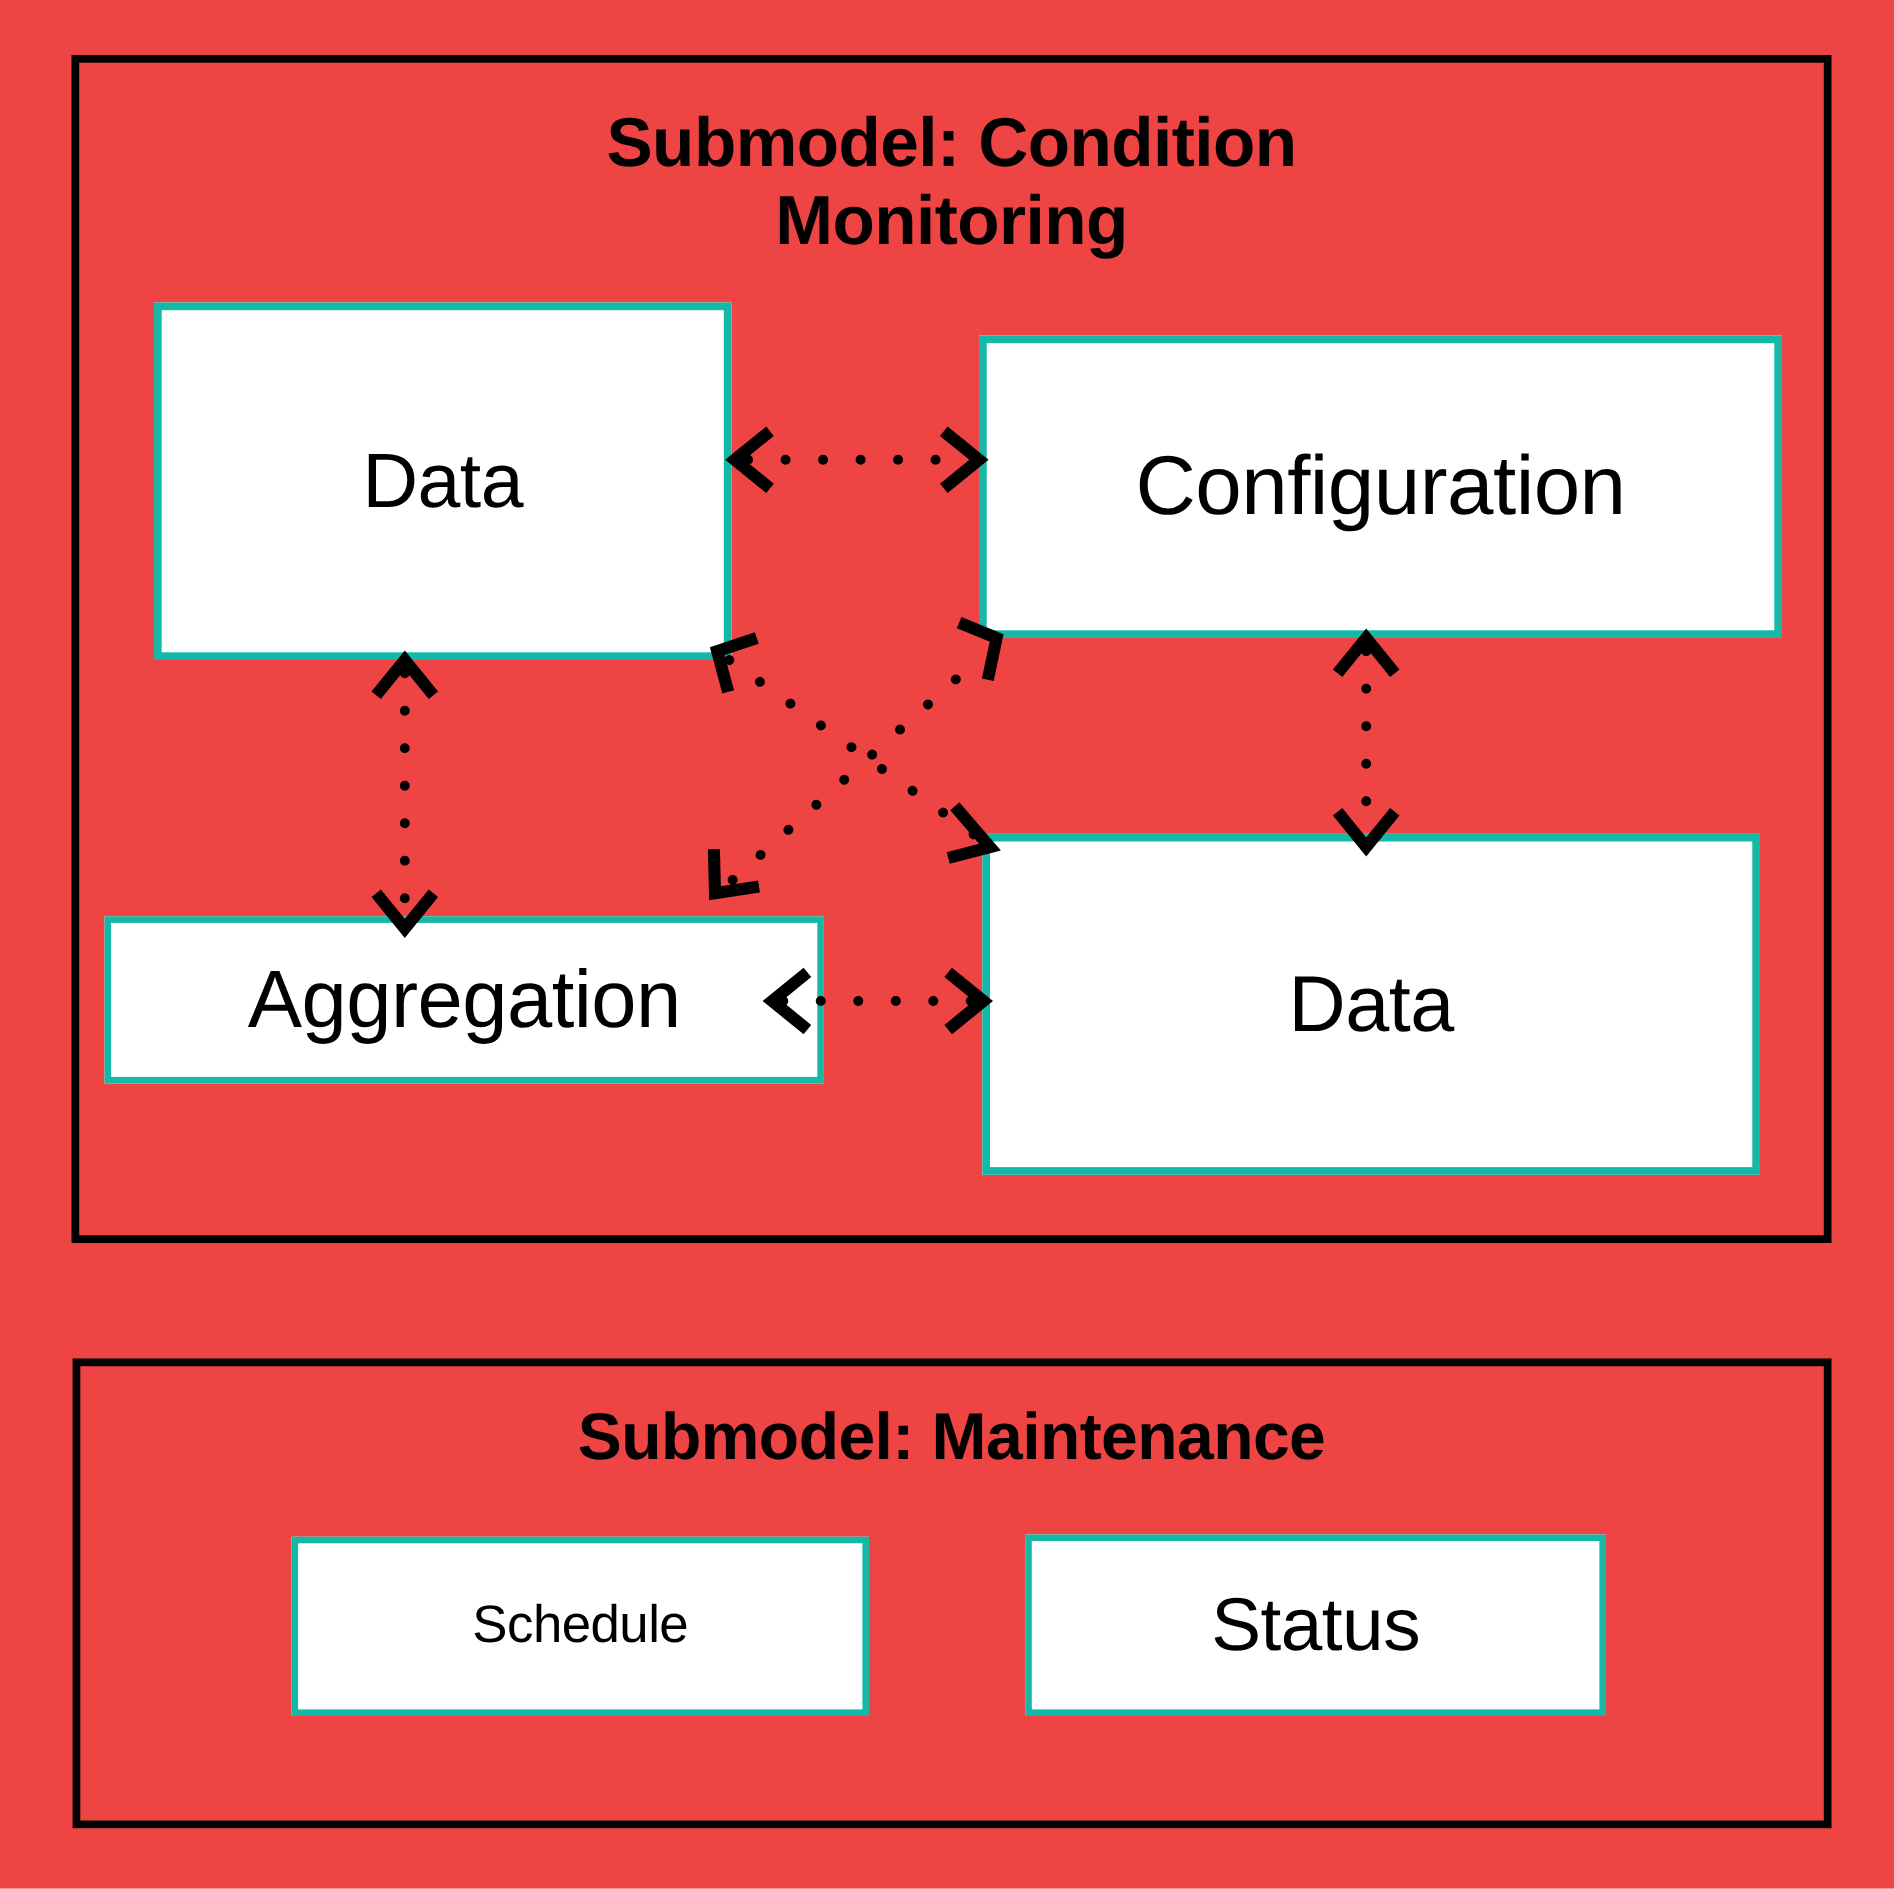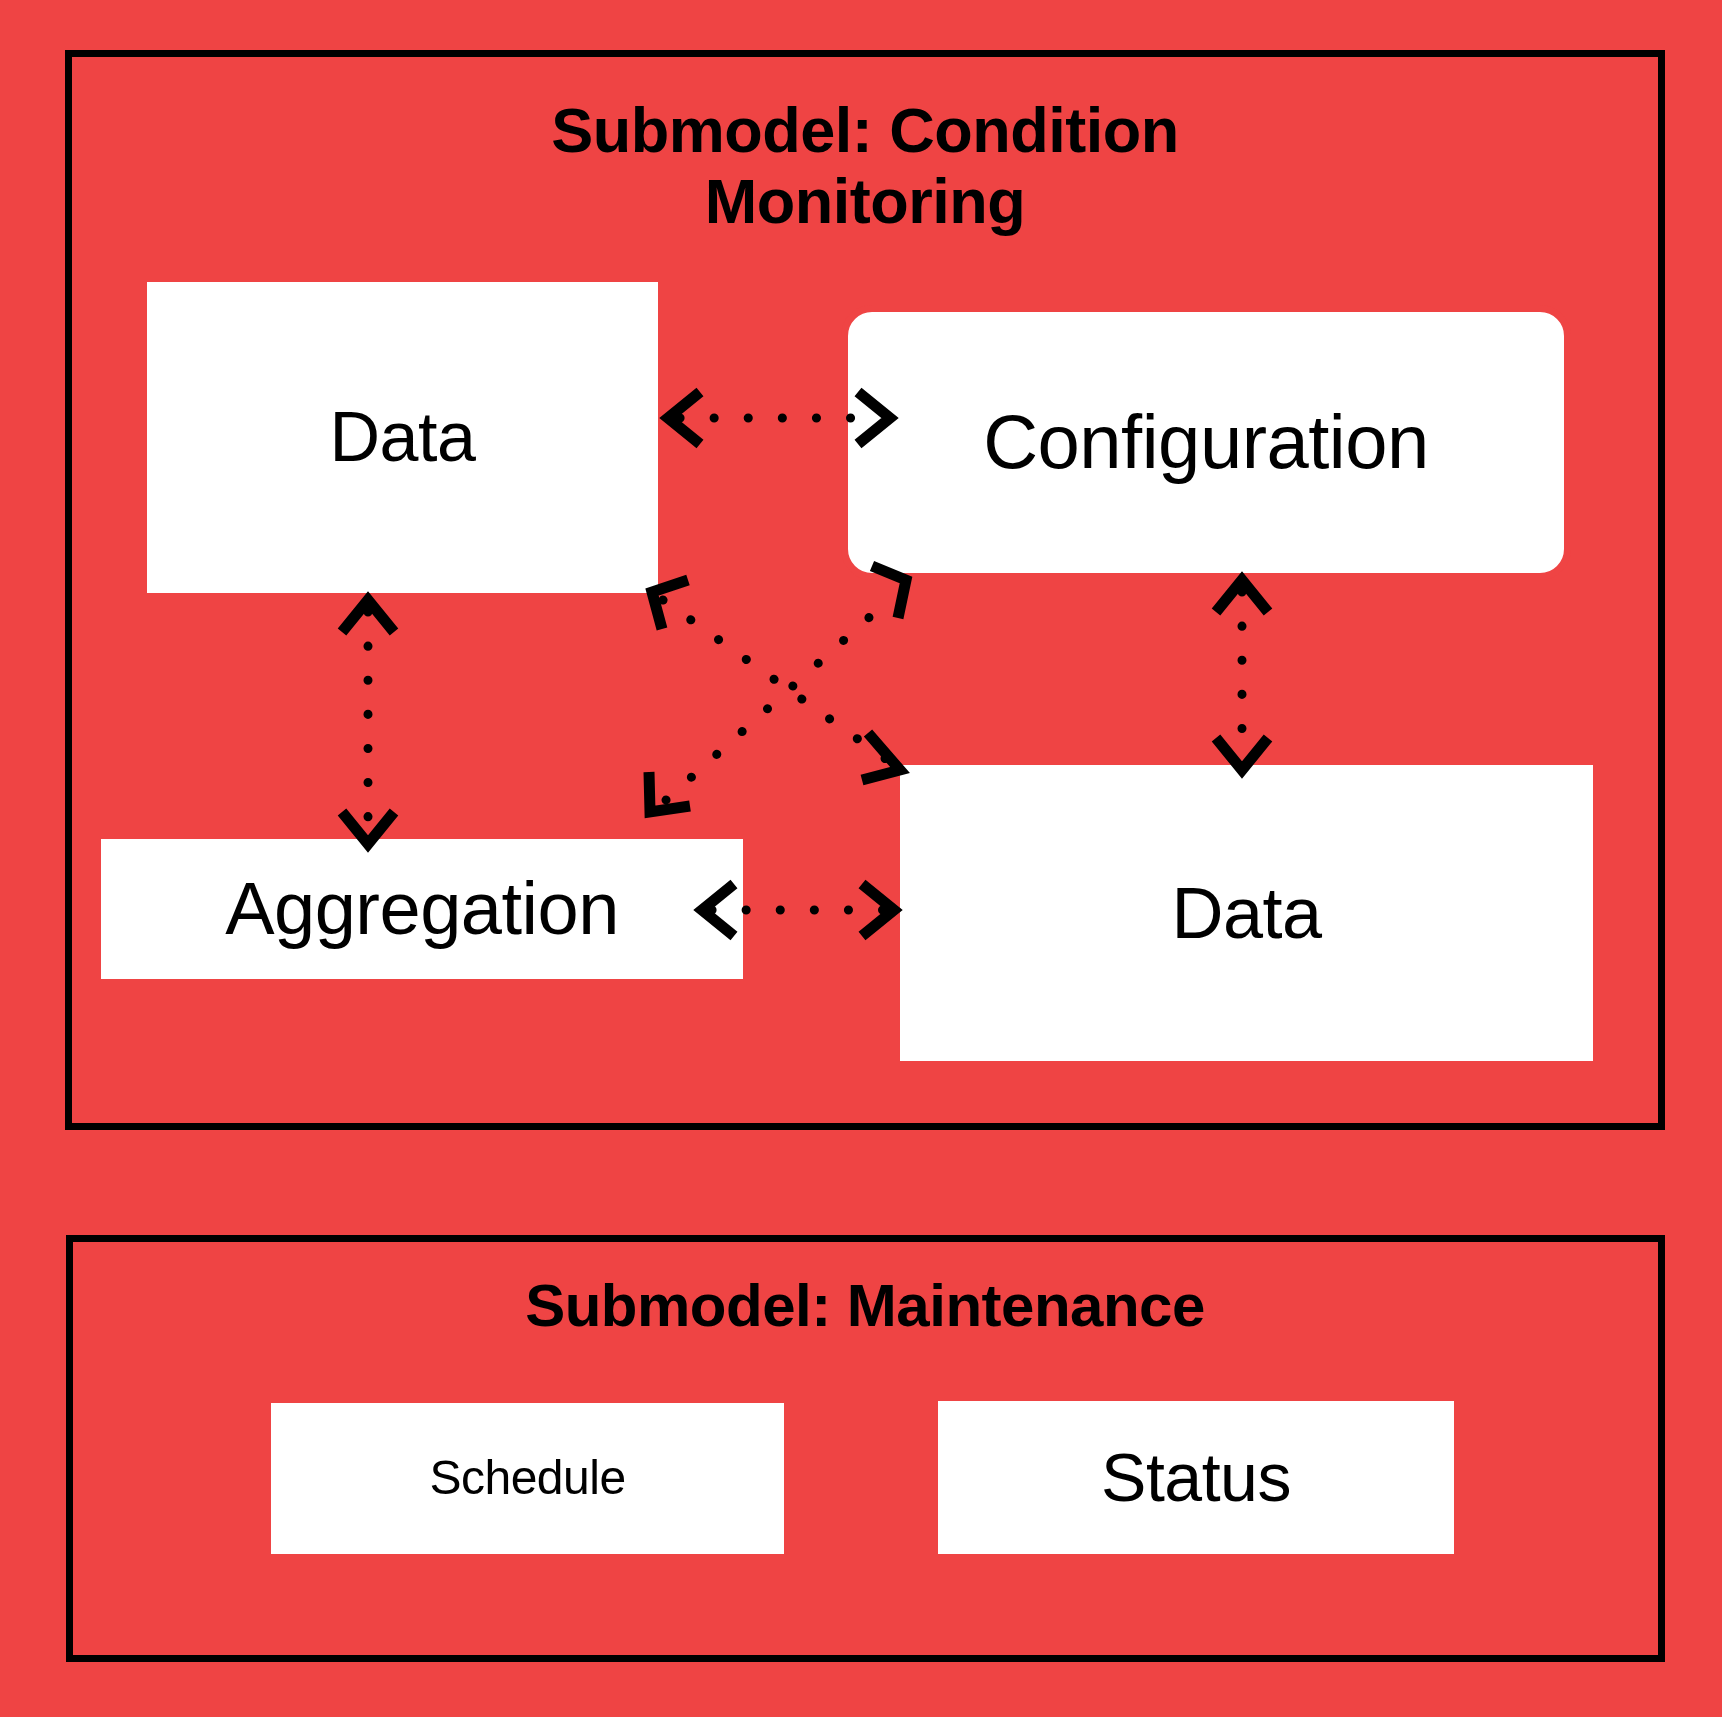--- a/index.html
+++ b/index.html
@@ -19,21 +19,21 @@
     overflow: hidden;
   }
   .frame {
     position: absolute;
     border: 7px solid #000000;
     box-sizing: border-box;
     background: transparent;
   }
   .node {
     position: absolute;
-    border: 7px solid #ef4444;
+    border: 7px solid #14b8a6;
     box-sizing: border-box;
     background: #ffffff;
     display: flex;
     align-items: center;
     justify-content: center;
     text-align: center;
     line-height: 1.06;
     color: #000000;
     font-weight: 400;
     letter-spacing: -0.5px;
@@ -132,21 +132,21 @@
     </g>
 
   </svg>
 
   <div class="node" style="left:140px; top:275px; width:525px; height:325px; font-size:70px;">
     <div>
       <span>Data</span><br>
     </div>
   </div>
 
-  <div class="node" style="left:841px; top:305px; width:730px; height:275px; font-size:76px;border-radius:31px;">
+  <div class="node" style="left:890px; top:305px; width:730px; height:275px; font-size:76px;">
     <div>
       <span>Configuration</span>
     </div>
   </div>
 
   <div class="node thin" style="left:95px; top:833px; width:654px; height:152px; font-size:74px;">
     <div>
       <span>Aggregation</span>
     </div>
   </div>

